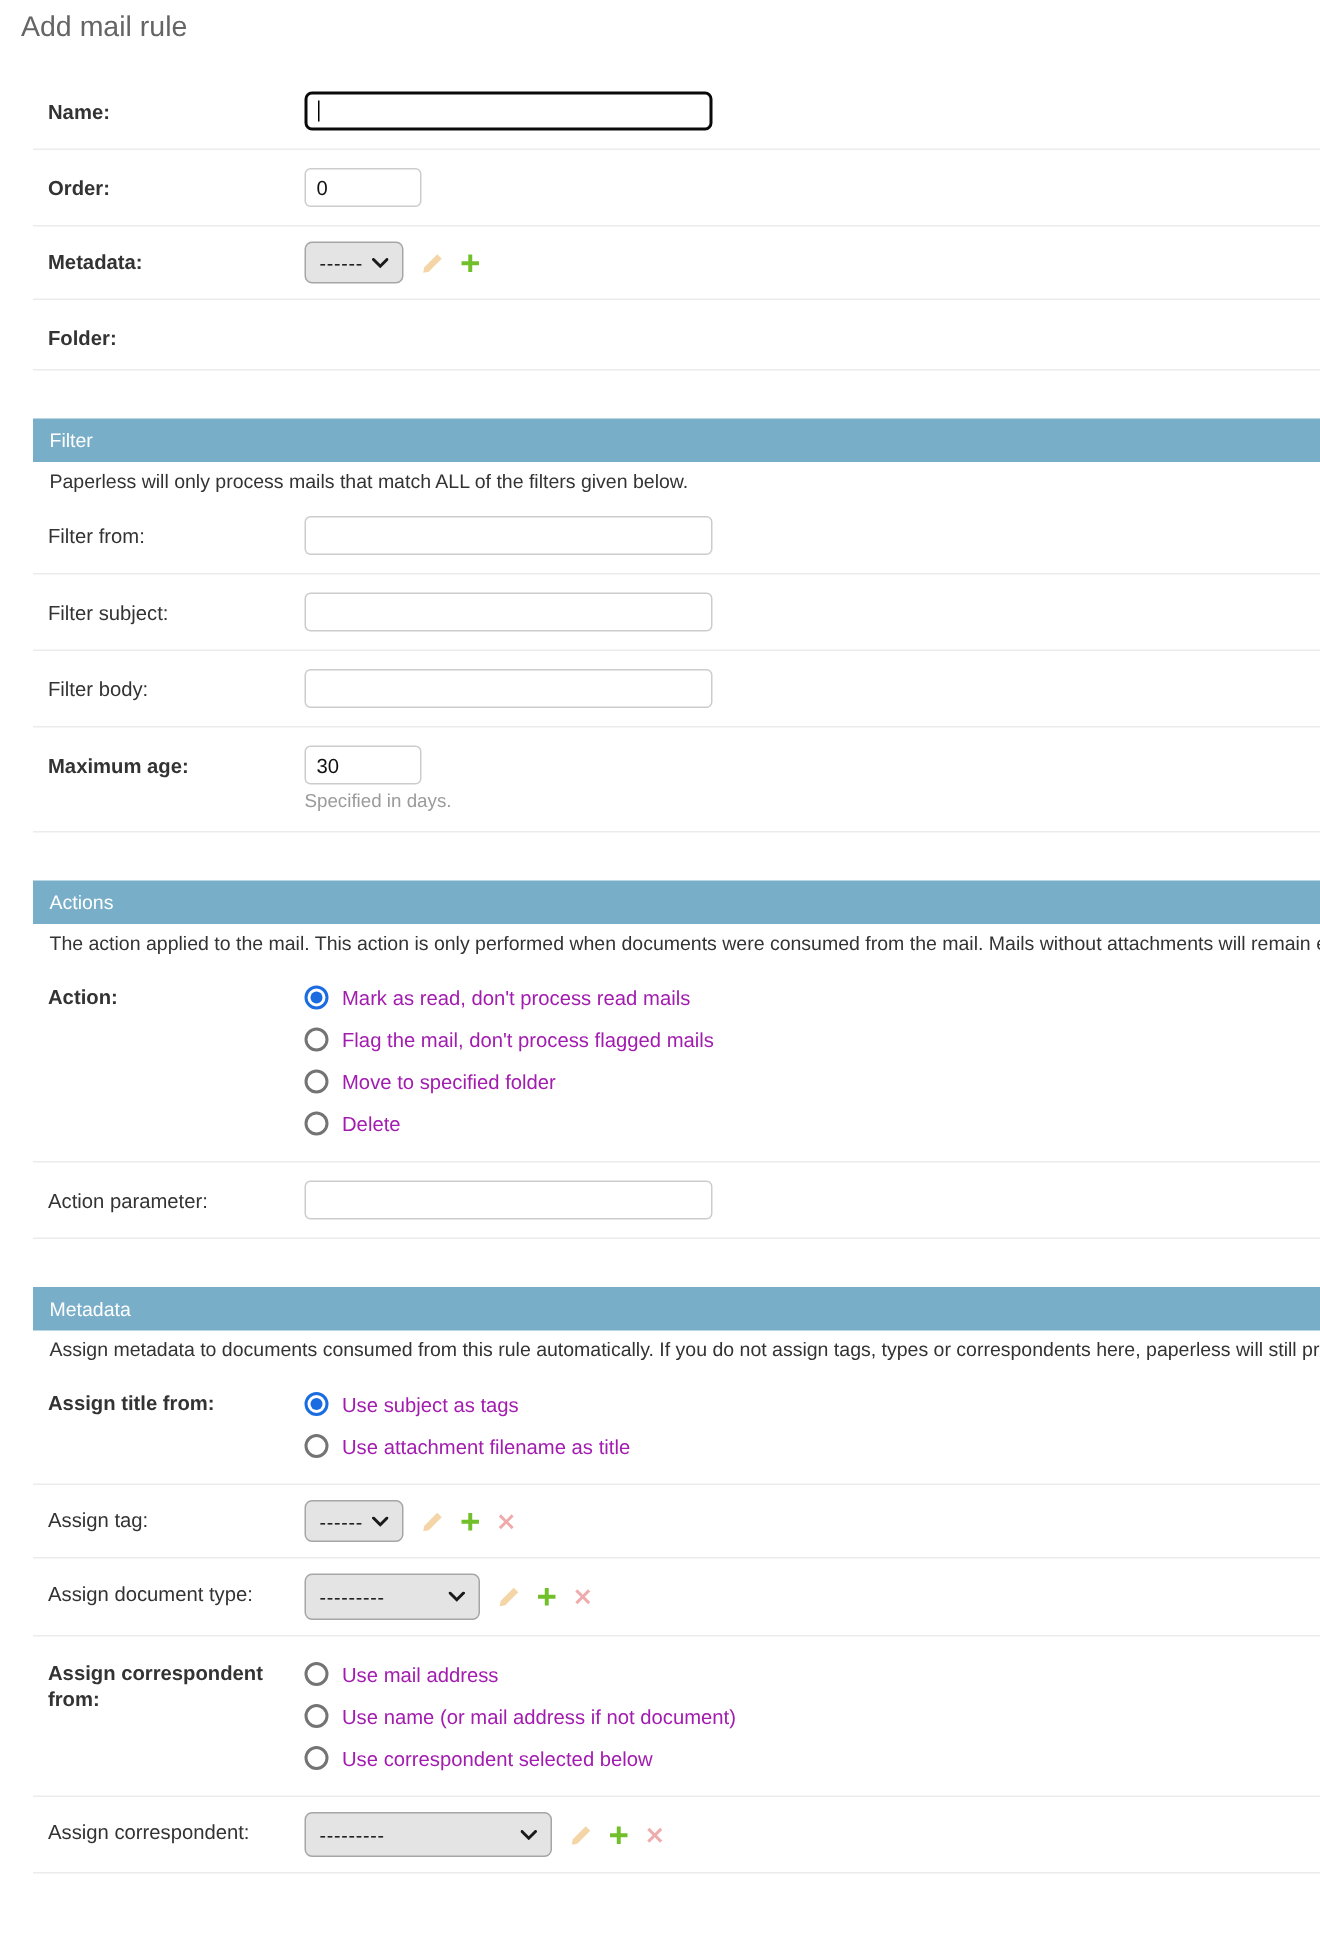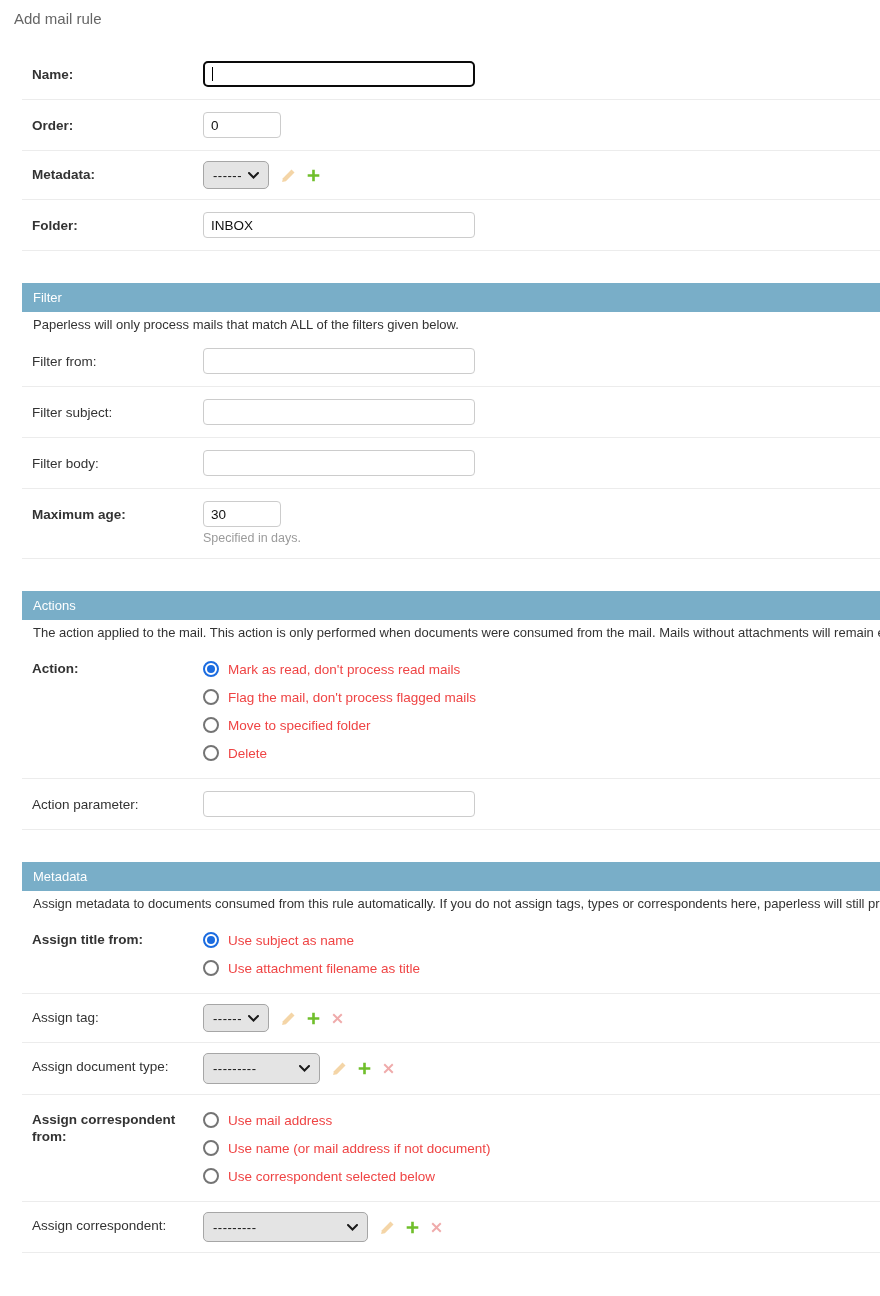--- a/index.html
+++ b/index.html
@@ -3,21 +3,21 @@
 <meta charset="utf-8">
 <style>
   html, body { margin: 0; padding: 0; }
   body {
     width: 880px; height: 1296px; overflow: hidden;
     background: #fff; color: #333;
     font-family: "Liberation Sans", sans-serif; font-size: 13px;
   }
   h1.page-title {
     margin: 8px 0 19px 14px;
-    font-size: 15px; line-height: 22px;
+    font-size: 19px; line-height: 22px;
     font-weight: 400; color: #656565;
   }
   .module { margin: 0 0 32px 22px; width: 1838px; }
   .module h2 {
     margin: 0; padding: 7px 11px;
     background: #79aec8; color: #fff;
     font-size: 13px; line-height: 15px; font-weight: 400;
   }
   .desc {
     padding: 5px 11px 3px; font-size: 13px; line-height: 16px;
@@ -60,21 +60,21 @@
   .sel .dashes { overflow: hidden; white-space: nowrap; flex: 1; letter-spacing: .5px; }
   .sel svg { flex: none; margin-left: 6px; }
   .w-sm { width: 66px; }
   .w-md { width: 117px; height: 31px; }
   .w-lg { width: 165px; height: 30px; }
 
   .rel { display: inline-flex; align-items: center; gap: 10px; margin-left: 12px; height: 28px; }
   .icon-btn { display: inline-block; line-height: 0; text-decoration: none; }
   .dim { opacity: .45; }
 
-  .radio-row { display: flex; align-items: center; height: 28px; gap: 9px; font-size: 13.5px; color: #ef4444; justify-content: flex-end; }
+  .radio-row { display: flex; align-items: center; height: 28px; gap: 9px; font-size: 13.5px; color: #a21caf; justify-content: flex-end; }
   .radio {
     box-sizing: border-box; width: 16px; height: 16px; border-radius: 50%;
     border: 2px solid #747474; background: #fff; flex: none; position: relative;
   }
   .radio.checked { border-color: #1b6ce0; }
   .radio.checked::after {
     content: ""; position: absolute; inset: 2px; border-radius: 50%; background: #1b6ce0;
   }
   .help { color: #9b9b9b; font-size: 12.5px; line-height: 15px; margin-top: 4px; white-space: nowrap; }
 </style>
@@ -117,23 +117,20 @@
             </svg></a>
         <a class="icon-btn"><svg width="15" height="15" viewBox="0 0 16 16">
               <path d="M6.6 1.8h2.8v4.8h4.8v2.8H9.4v4.8H6.6V9.4H1.8V6.6h4.8z" fill="#70bf2b"></path>
             </svg></a>
       </span>
     </div>
   </div>
 
   <div class="form-row r-input">
     <div class="flabel required">Folder:</div>
-    <div class="field">
-      <input class="txt" type="text" value="INBOX" style="">
-    </div>
   </div>
 </div>
 
 <div class="module">
   <h2>Filter</h2>
   <div class="desc">Paperless will only process mails that match ALL of the filters given below.</div>
 
   <div class="form-row r-input">
     <div class="flabel">Filter from:</div>
     <div class="field">
@@ -200,21 +197,21 @@
 
 <div class="module">
   <h2>Metadata</h2>
   <div class="desc">Assign metadata to documents consumed from this rule automatically. If you do not assign tags, types or correspondents here, paperless will still process all matching rules that you have defined.</div>
 
   <div class="form-row r-radios">
     <div class="flabel required">Assign title from:</div>
     <div class="field">
       <div class="radio-row">
         <span class="radio checked"></span>
-        <span>Use subject as name</span>
+        <span>Use subject as tags</span>
       </div>
       <div class="radio-row">
         <span class="radio"></span>
         <span>Use attachment filename as title</span>
       </div>
     </div>
   </div>
 
   <div class="form-row r-select">
     <div class="flabel">Assign tag:</div>

